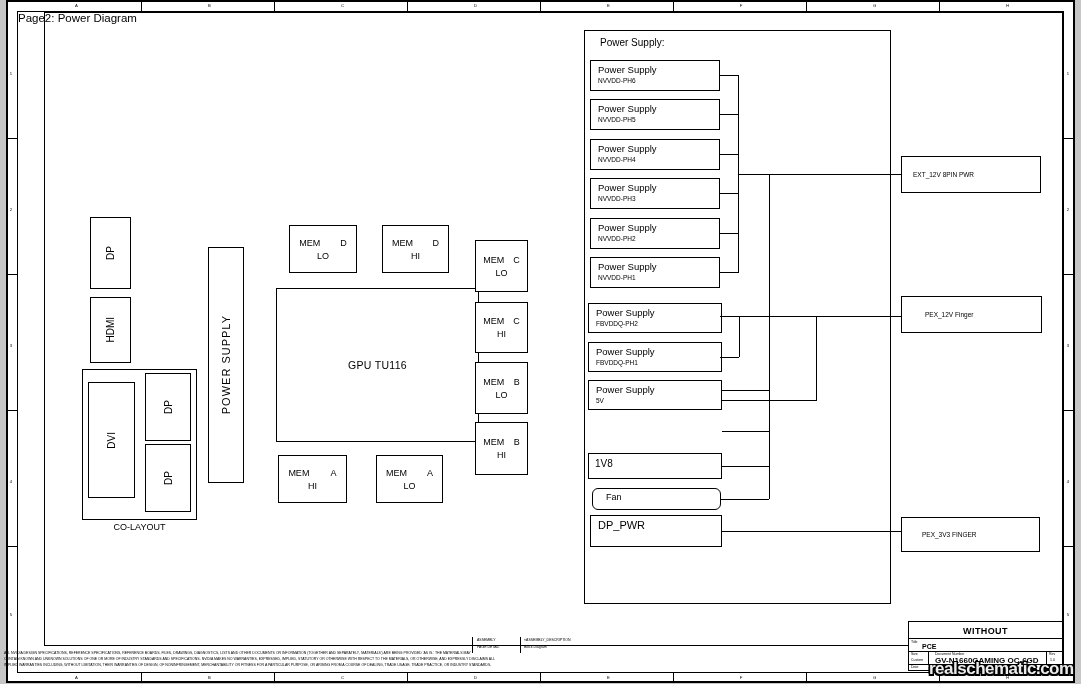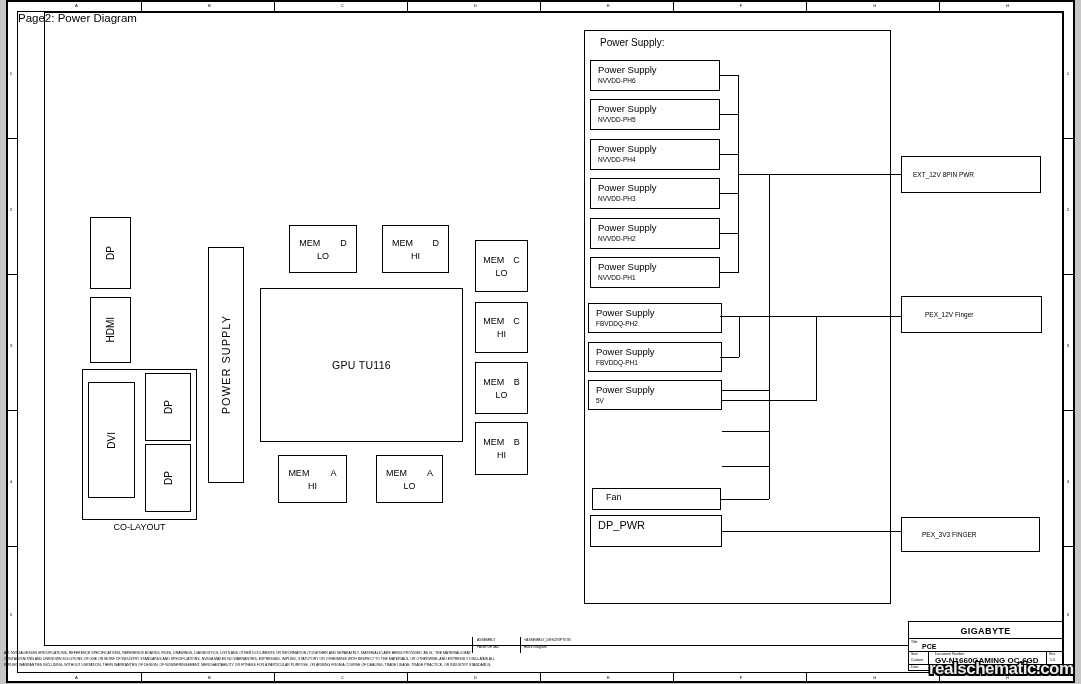--- a/index.html
+++ b/index.html
@@ -120,21 +120,21 @@
   </div>
   <div class="box cflex" style="left:145px; top:444px; width:46px; height:68px;">
     <span class="vtext" style="font-size:10px;">DP</span>
   </div>
   <div class="abs" style="left:82px; top:522px; width:115px; text-align:center; font-size:9px;">CO-LAYOUT</div>
 
   <div class="box cflex" style="left:208px; top:247px; width:36px; height:236px;">
     <span class="vtext" style="font-size:11px; letter-spacing:1px;">POWER SUPPLY</span>
   </div>
 
-  <div class="box cflex" style="left:260px; top:288px; width:203px; height:154px;">
+  <div class="box cflex" style="left:276px; top:288px; width:203px; height:154px;">
     <span class="gpu-label">GPU TU116</span>
   </div>
 
   <div class="box mem" style="left:289px; top:225px; width:68px; height:48px;">
     <div class="mrow">
         <span>MEM</span>
         <span>D</span>
       </div>
     <div class="mlvl">LO</div>
   </div>
@@ -220,21 +220,22 @@
     <div class="pss">FBVDDQ-PH2</div>
   </div>
   <div class="box psb" style="left:588px; top:342px; width:134px; height:30px;">
     <div class="pst">Power Supply</div>
     <div class="pss">FBVDDQ-PH1</div>
   </div>
   <div class="box psb" style="left:588px; top:380px; width:134px; height:30px;">
     <div class="pst">Power Supply</div>
     <div class="pss">5V</div>
   </div>
-  <div class="box lbl-fan" style="left:592px; top:488px; width:129px; height:22px;">Fan</div>
+  <div class="box lbl-md" style="left:588px; top:453px; width:134px; height:26px;">1V8</div>
+  <div class="box lbl-fan" style="left:592px; top:488px; width:129px; height:22px;border-radius:6px;">Fan</div>
   <div class="box lbl-lg" style="left:590px; top:515px; width:132px; height:32px;">DP_PWR</div>
 
   <div class="wire h" style="left:720px; top:75px;  width:18px;"></div>
   <div class="wire h" style="left:720px; top:114px; width:18px;"></div>
   <div class="wire h" style="left:720px; top:154px; width:18px;"></div>
   <div class="wire h" style="left:720px; top:193px; width:18px;"></div>
   <div class="wire h" style="left:720px; top:233px; width:18px;"></div>
   <div class="wire h" style="left:720px; top:272px; width:18px;"></div>
   <div class="wire v" style="left:738px; top:75px;  height:198px;"></div>
   <div class="wire h" style="left:738px; top:174px; width:163px;"></div>
@@ -262,21 +263,21 @@
   <div class="micro" style="left:524px; top:645px;">Block Diagram</div>
 
   <div class="legal">
     <div>ALL NVIDIA DESIGN SPECIFICATIONS, REFERENCE SPECIFICATIONS, REFERENCE BOARDS, FILES, DRAWINGS, DIAGNOSTICS, LISTS AND OTHER DOCUMENTS OR INFORMATION (TOGETHER AND SEPARATELY, 'MATERIALS') ARE BEING PROVIDED 'AS IS.' THE MATERIALS MAY</div>
     <div>CONTAIN KNOWN AND UNKNOWN SOLUTIONS OF ONE OR MORE OF INDUSTRY STANDARDS AND SPECIFICATIONS. NVIDIA MAKES NO WARRANTIES, EXPRESSED, IMPLIED, STATUTORY OR OTHERWISE WITH RESPECT TO THE MATERIALS, OR OTHERWISE, AND EXPRESSLY DISCLAIMS ALL</div>
     <div>IMPLIED WARRANTIES INCLUDING, WITHOUT LIMITATION, THEIR WARRANTIES OF DESIGN, OF NONINFRINGEMENT, MERCHANTABILITY OR FITNESS FOR A PARTICULAR PURPOSE, OR ARISING FROM A COURSE OF DEALING, TRADE USAGE, TRADE PRACTICE, OR INDUSTRY STANDARDS.</div>
   </div>
 
   <div class="box" style="left:908px; top:621px; width:155px; height:50px; z-index:20;">
     <div style="position:relative; height:17px; border-bottom:1px solid #000;">
-      <div class="tb-company">GIGABYTE</div>
+      <div class="tb-company">WITHOUT</div>
     </div>
     <div style="position:relative; height:13px; border-bottom:1px solid #000;">
       <span class="micro" style="left:2px; top:1px;">Title</span>
       <span class="tb-title-val">PCE</span>
     </div>
     <div style="position:relative; height:13px; border-bottom:1px solid #000;">
       <div style="position:absolute; left:0; top:0; width:20px; height:100%; border-right:1px solid #000;">
         <span class="micro" style="left:2px; top:0px;">Size</span>
         <span class="micro" style="left:2px; top:6px;">Custom</span>
       </div>

